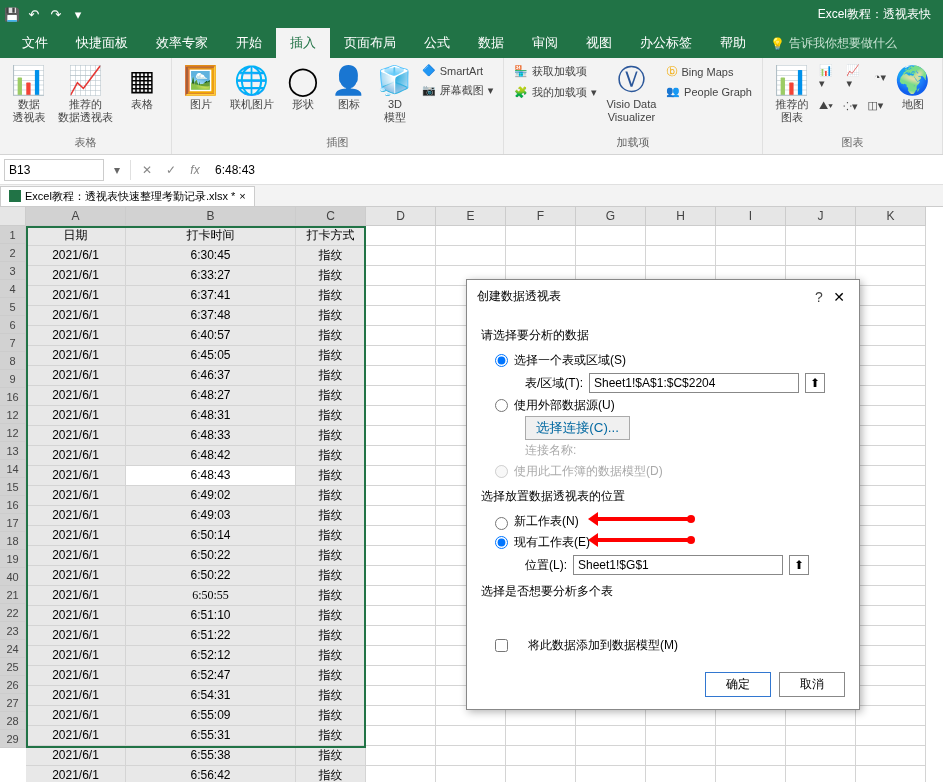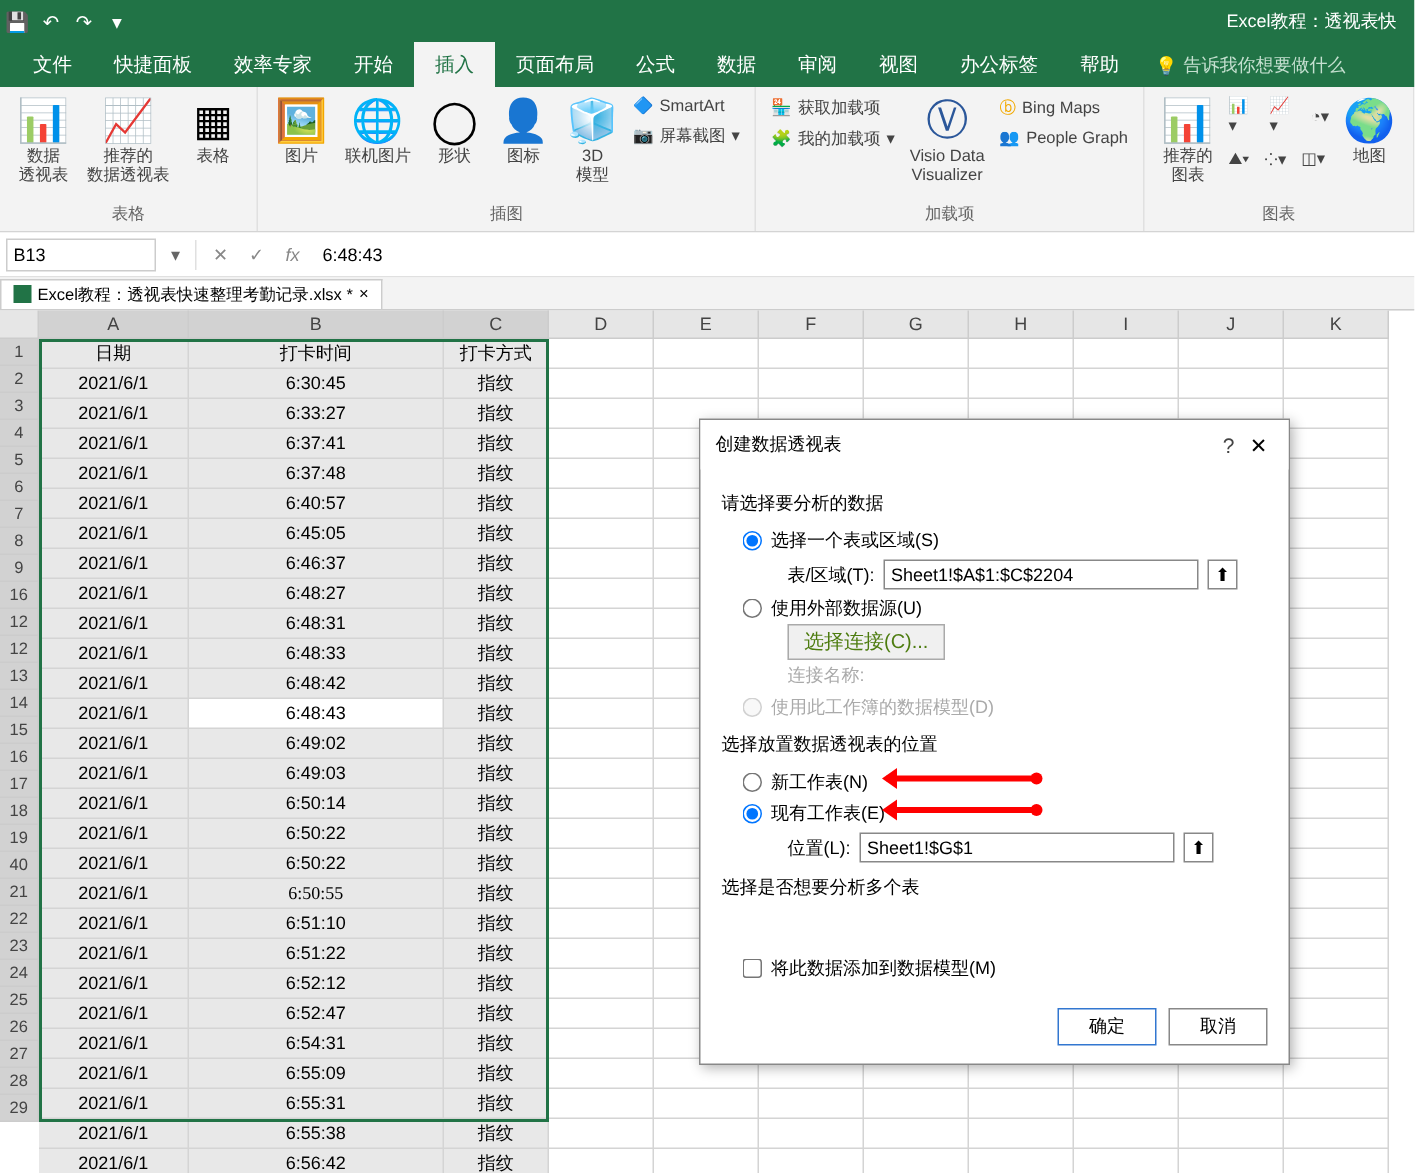--- a/index.html
+++ b/index.html
@@ -66,23 +66,23 @@
 .dialog-title { background: #fff; padding: 8px 10px; display: flex; align-items: center; border-bottom: none; }
 .dialog-title-text { flex: 1; font-size: 12px; }
 .dialog-help { width: 20px; text-align: center; font-size: 14px; color: #444; cursor: pointer; }
 .dialog-close { width: 20px; text-align: center; font-size: 14px; cursor: pointer; }
 .dialog-body { padding: 8px 14px; }
 .dlg-section { margin: 6px 0; }
 .dlg-radio-row { display: flex; align-items: center; gap: 6px; padding: 2px 0 2px 14px; }
 .dlg-field-row { display: flex; align-items: center; gap: 6px; padding: 2px 0 2px 44px; }
 .dlg-input { border: 1px solid #888; height: 20px; padding: 0 4px; font-size: 12px; width: 210px; }
 .range-pick { width: 20px; height: 20px; border: 1px solid #888; text-align: center; line-height: 18px; cursor: pointer; }
-.dlg-conn-btn { border: 1px solid #aaa; background: #f0f0f0; padding: 2px 10px; color: #4d7c0f; margin-left: 44px; }
+.dlg-conn-btn { border: 1px solid #aaa; background: #f0f0f0; padding: 2px 10px; color: #0369a1; margin-left: 44px; }
 .dlg-gray { color: #aaa; }
-.dlg-check-row { display: flex; align-items: center; gap: 6px; padding: 2px 0 2px 14px; margin-top: 35px; }
+.dlg-check-row { display: flex; align-items: center; gap: 20px; padding: 2px 0 2px 14px; margin-top: 35px; }
 .dialog-buttons { display: flex; justify-content: flex-end; gap: 8px; padding: 8px 14px 12px; }
 .dlg-btn { border: 1px solid #888; background: #fff; padding: 3px 20px; font-size: 12px; cursor: pointer; }
 .dlg-btn.primary { border: 1px solid #3277d0; }
 
 
 .arrow { position: absolute; height: 4px; background: #ff0000; }
 .arrow::before { content: ''; position: absolute; left: -10px; top: -5px; border: 7px solid transparent; border-right: 10px solid #ff0000; }
 .arrow::after { content: ''; position: absolute; right: -4px; top: -2px; width: 8px; height: 8px; background: #ff0000; border-radius: 50%; }
 
 input[type=radio], input[type=checkbox] { margin: 0; }
@@ -712,21 +712,21 @@
       <span>使用外部数据源(U)</span>
     </div>
     <button class="dlg-conn-btn">选择连接(C)...</button>
     <div class="dlg-field-row dlg-gray">连接名称:</div>
     <div class="dlg-radio-row dlg-gray">
       <input type="radio" disabled="" style="">
       <span>使用此工作簿的数据模型(D)</span>
     </div>
 
     <div class="dlg-section">选择放置数据透视表的位置</div>
-    <div class="dlg-radio-row" style="position:relative;">
+    <div class="dlg-radio-row" style="position:relative;align-items:flex-end;">
       <input type="radio" style="">
       <span>新工作表(N)</span>
       <div class="arrow" style="left:110px;top:6px;width:100px;"></div>
     </div>
     <div class="dlg-radio-row" style="position:relative;">
       <input type="radio" checked="" style="">
       <span>现有工作表(E)</span>
       <div class="arrow" style="left:110px;top:6px;width:100px;"></div>
     </div>
     <div class="dlg-field-row">

